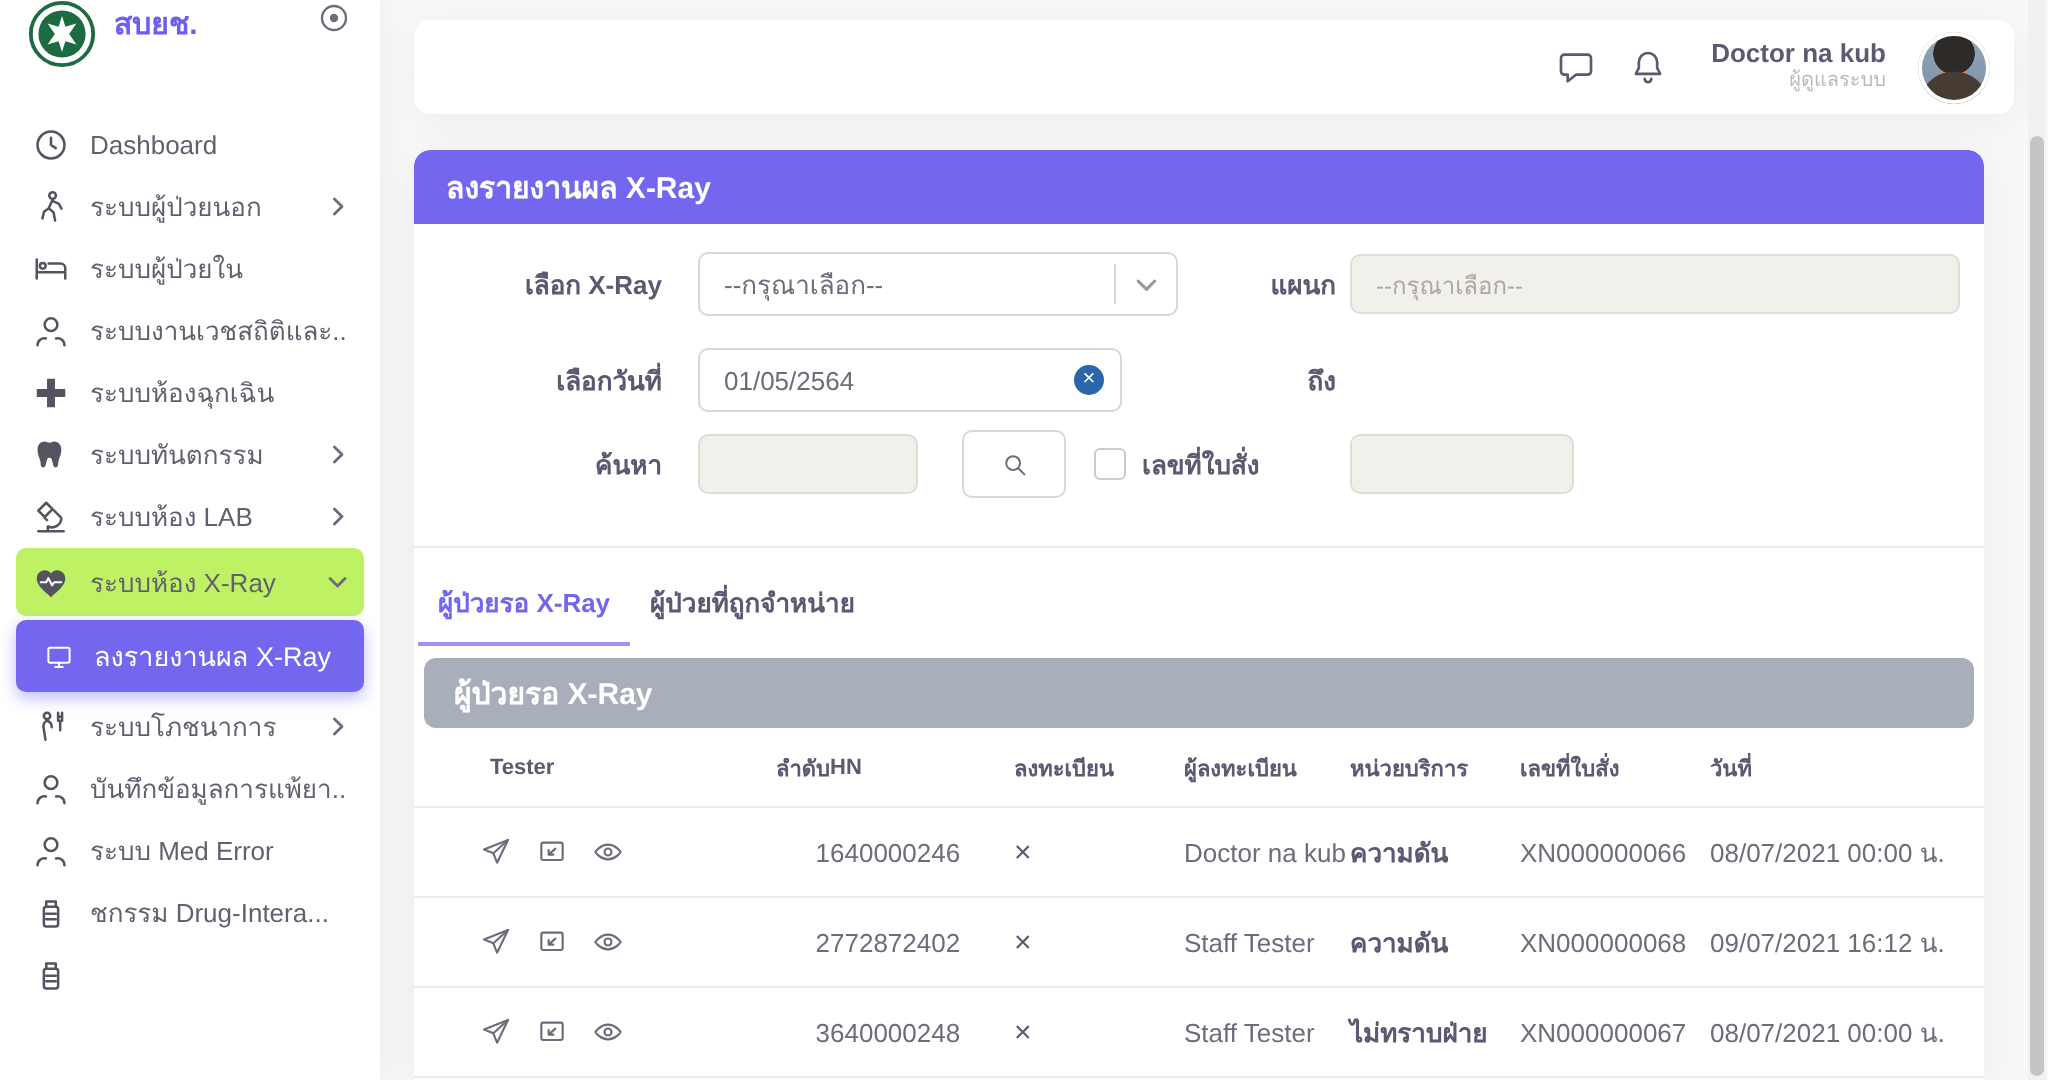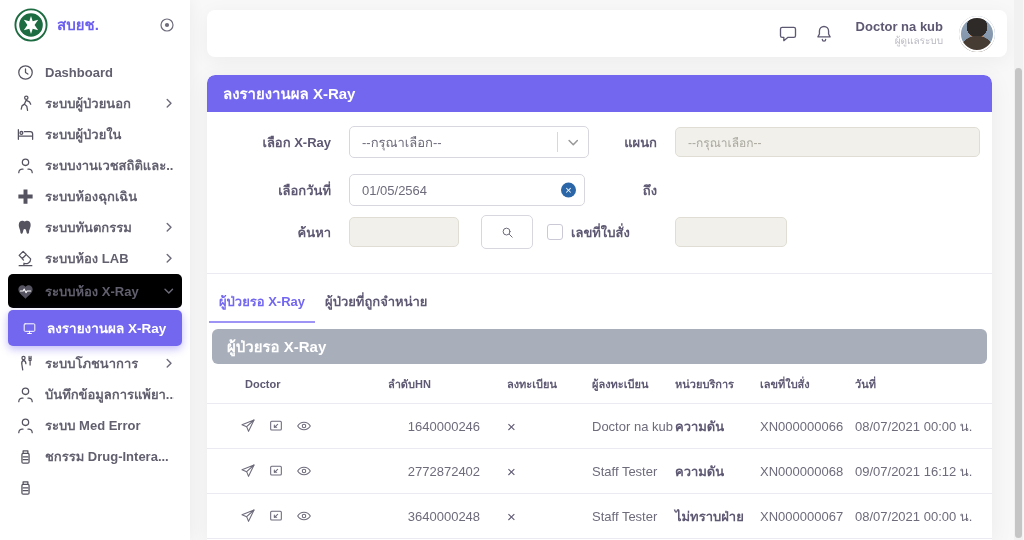--- a/index.html
+++ b/index.html
@@ -2,32 +2,32 @@
 <html><head>
 <meta charset="utf-8">
 <style>
   * { margin:0; padding:0; box-sizing:border-box; }
   html,body { width:1024px; height:540px; overflow:hidden;
     font-family:"Liberation Sans", sans-serif; background:#f8f8f8; color:#6e6b7b; }
 
   
   .sidebar { position:absolute; left:0; top:0; width:190px; height:540px;
     background:#fff; box-shadow:0 0 16px rgba(0,0,0,.06); z-index:3; }
-  .sb-head { height:50px; display:flex; align-items:center; padding:0 14px; gap:9px; }
+  .sb-head { height:50px; display:flex; align-items:flex-start; padding:0 14px; gap:9px; }
   .logo { width:34px; height:34px; flex:0 0 auto; }
   .brand { color:#6c5ff0; font-weight:bold; font-size:15px; flex:1; }
   .sb-toggle { color:#6e6b7b; display:flex; }
   .menu { padding-top:6px; }
   .mi { height:30px; margin:1px 8px; padding:0 8px; border-radius:5px;
     display:flex; align-items:center; gap:10px; font-size:13px; color:#625f6e; cursor:pointer; }
   .mi .ic { width:19px; height:19px; flex:0 0 auto; display:flex; color:#565360; }
-  .mi .lbl { flex:1; white-space:nowrap; overflow:hidden;font-weight:bold; }
+  .mi .lbl { flex:1; white-space:nowrap; overflow:hidden; }
   .mi .chev { color:#6e6b7b; display:flex; }
   .chev.down svg { transform:rotate(90deg); }
-  .mi.expanded { background:#000000; height:34px; }
+  .mi.expanded { background:#bef264; height:34px; }
   .mi.active { background:#7367f0; color:#fff; height:36px; margin:2px 8px;
     box-shadow:0 3px 8px rgba(115,103,240,.45); }
   .mi.active .ic { color:#fff; width:15px; height:15px; margin-left:6px; }
   .mi.active .lbl { font-size:13.5px; }
 
   svg.i { width:100%; height:100%; fill:none; stroke:currentColor; stroke-width:1.6;
     stroke-linecap:round; stroke-linejoin:round; }
 
   
   .topbar { position:absolute; left:207px; top:10px; width:800px; height:47px;
@@ -50,21 +50,21 @@
     background:#fff; border-radius:8px 8px 0 0; box-shadow:0 4px 24px rgba(0,0,0,.06);
     overflow:hidden; }
   .panel-header { height:37px; background:#7367f0; border-radius:8px 8px 0 0;
     color:#fff; font-weight:bold; font-size:15px; display:flex; align-items:center;
     padding-left:16px; }
 
   .form { padding-top:13px; }
   .frow { position:relative; height:34px; margin-bottom:8px; display:flex; align-items:center; }
   .flabel { width:124px; text-align:right; margin-right:18px; font-size:13px;
     font-weight:bold; color:#5e5873; flex:0 0 auto; }
-  .rlabel { position:absolute; left:382px; width:68px; text-align:right; font-size:13px;
+  .rlabel { position:absolute; left:393px; width:68px; text-align:right; font-size:13px;
     font-weight:bold; color:#5e5873; }
   .rfield { position:absolute; left:468px; }
   .select { width:240px; height:32px; border:1px solid #d8d6de; border-radius:5px;
     display:flex; align-items:center; font-size:13px; color:#6e6b7b; cursor:pointer; background:#fff; }
   .select .ph { flex:1; padding-left:12px; }
   .select .sep { width:1px; height:20px; background:#d8d6de; }
   .select .dd { width:30px; display:flex; justify-content:center; color:#999; }
   .input-dis { height:30px; background:#f1f0ea; border:1px solid #e0ded4; border-radius:5px;
     display:flex; align-items:center; padding-left:12px; font-size:12px; color:#aaa89f; }
   .date-wrap { position:relative; }
@@ -380,21 +380,21 @@
           </span>
       </div>
       <span class="rlabel">แผนก</span>
       <div class="rfield input-dis" style="width:305px">
         <span>--กรุณาเลือก--</span>
       </div>
     </div>
 
     <div class="frow" style="margin-top:14px">
       <span class="flabel">เลือกวันที่</span>
-      <span class="date-wrap" style="width:236px">
+      <span class="date-wrap" style="width:212px">
         <input class="date-input" value="01/05/2564" style="">
         <span class="clear-btn">×</span>
       </span>
       <span class="rlabel">ถึง</span>
 
     </div>
 
     <div class="frow" style="margin-top:6px">
       <span class="flabel">ค้นหา</span>
       <div class="input-dis" style="width:110px"></div>
@@ -412,21 +412,21 @@
   <hr class="divider">
 
   <div class="tabs">
     <span class="tab active">ผู้ป่วยรอ X-Ray</span>
     <span class="tab">ผู้ป่วยที่ถูกจำหน่าย</span>
   </div>
 
   <div class="banner">ผู้ป่วยรอ X-Ray</div>
 
   <div class="tgrid thead">
-    <span class="c-actions">Doctor</span>
+    <span class="c-actions">Tester</span>
     <span class="c-no">ลำดับ</span>
     <span>HN</span>
     <span>ลงทะเบียน</span>
     <span>ผู้ลงทะเบียน</span>
     <span>หน่วยบริการ</span>
     <span>เลขที่ใบสั่ง</span>
     <span>วันที่</span>
   </div>
 
   <div class="tgrid trow">

